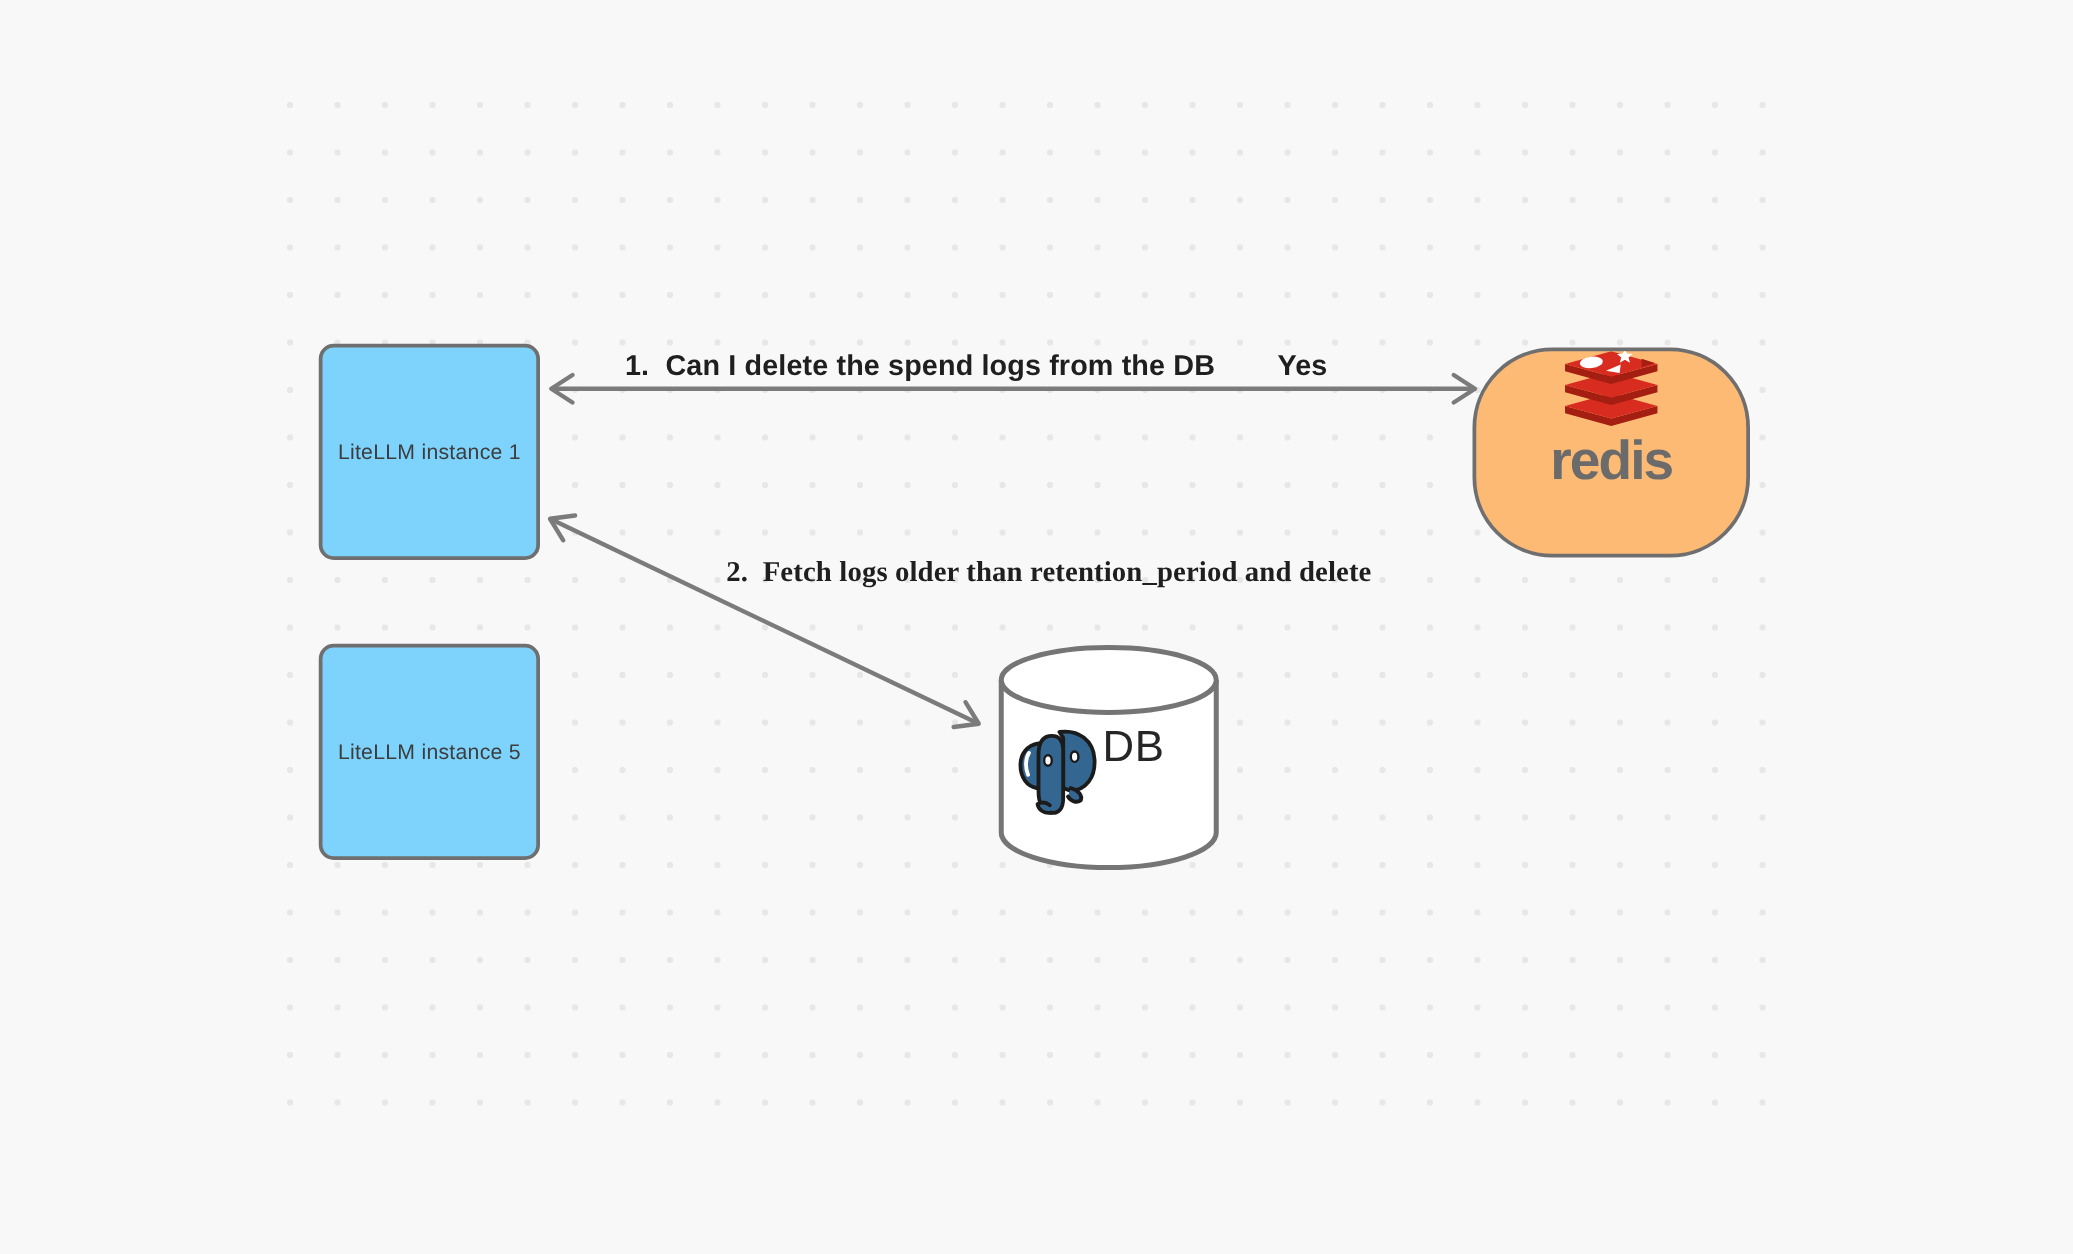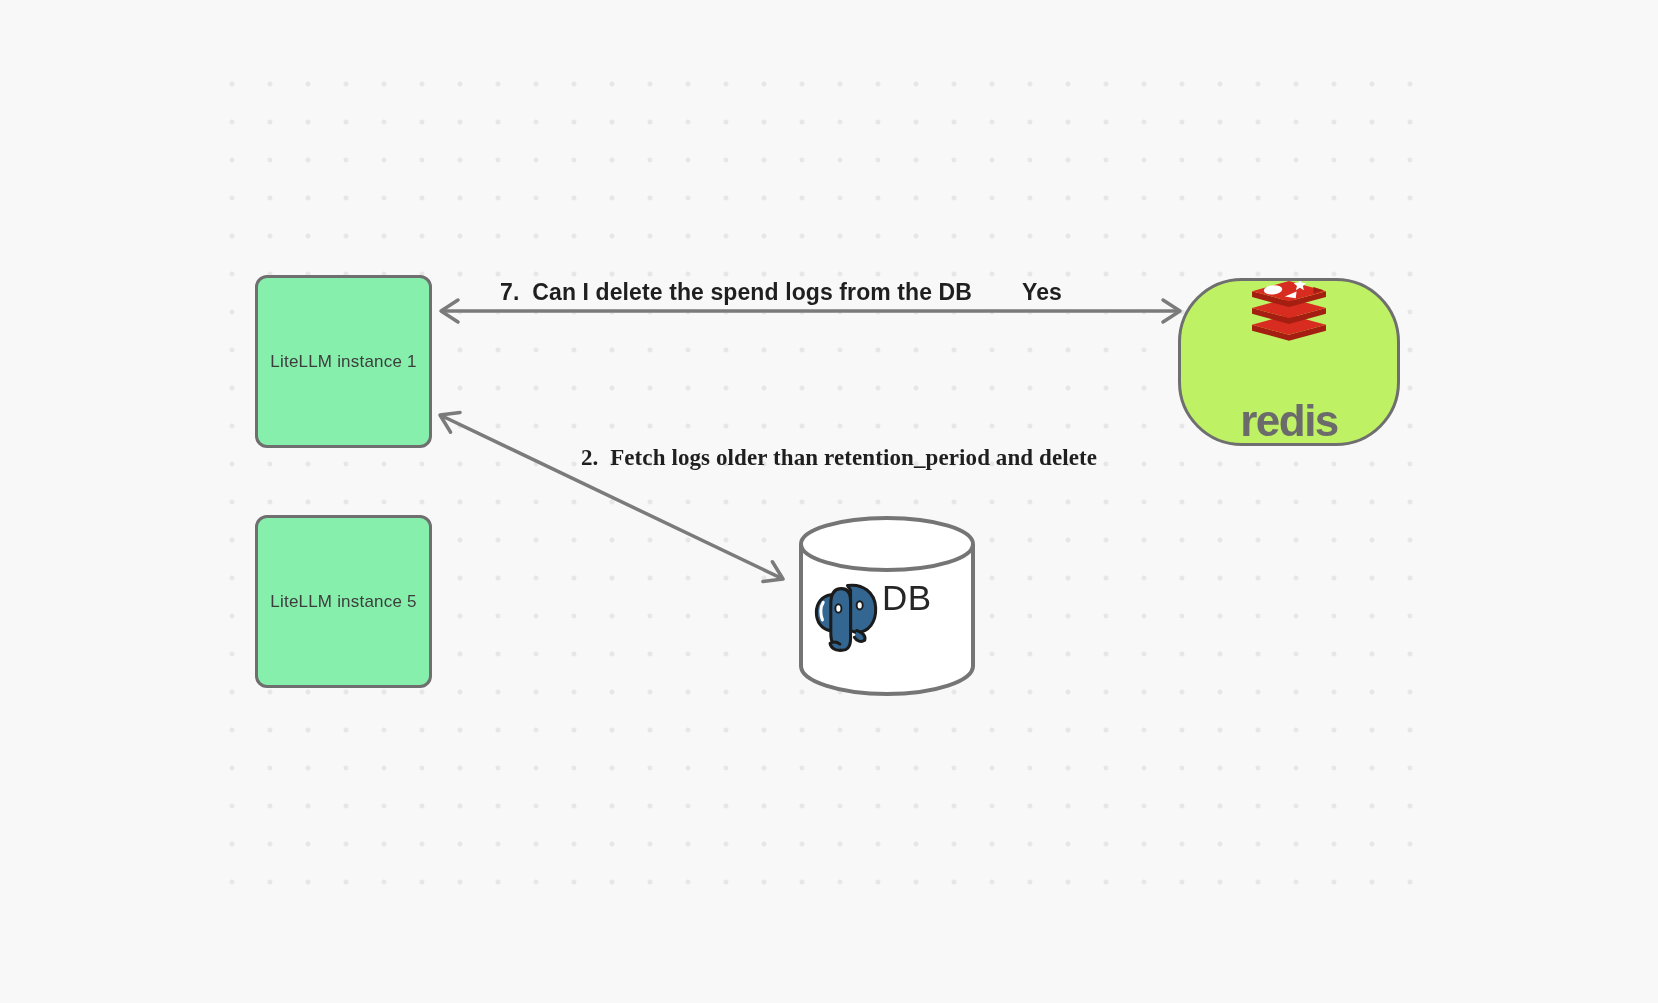--- a/index.html
+++ b/index.html
@@ -16,43 +16,43 @@
     left: 213px; top: 65px;
     width: 1210px; height: 838px;
     background-image: radial-gradient(circle, #e7e7e8 2.5px, rgba(0,0,0,0) 2.6px);
     background-size: 38px 38px;
   }
 
   .instance-box {
     position: absolute;
     left: 255px;
     width: 177px; height: 173px;
-    background: #86efac;
+    background: #7dd3fc;
     border: 3.5px solid #6f6f6f;
     border-radius: 12px;
     display: flex; align-items: center; justify-content: center;
   }
   .instance-box .label {
     font-size: 17px;
     color: #3d3d3d;
     letter-spacing: 0.2px;
   }
   #box1 { top: 275px; }
   #box2 { top: 515px; }
   #box3 { top: 757px; }
 
   .redis-node {
     position: absolute;
     left: 1178px; top: 278px;
     width: 222px; height: 168px;
-    background: #bef264;
+    background: #fdba74;
     border: 3.5px solid #6f6f6f;
     border-radius: 64px;
     display: flex; flex-direction: column;
-    align-items: center; justify-content: space-between;
+    align-items: center; justify-content: flex-start;
     gap: 2px;
   }
   .redis-wordmark {
     font-size: 44px;
     font-weight: 700;
     letter-spacing: -1.5px;
     color: #6b6b6b;
     line-height: 1;
   }
 
@@ -157,17 +157,17 @@
   <svg class="arrows" width="1658" height="1003" viewBox="0 0 1658 1003">
     <defs>
       <marker id="ah" markerUnits="userSpaceOnUse" markerWidth="44" markerHeight="30" refX="0" refY="0" orient="auto-start-reverse" style="overflow:visible">
         <path d="M-17,-11 L0,0 L-17,11" fill="none" stroke="#7b7b7b" stroke-width="3.5" stroke-linecap="round" stroke-linejoin="round"></path>
       </marker>
     </defs>
     <line x1="441" y1="311" x2="1180" y2="311" stroke="#7b7b7b" stroke-width="3.5" marker-start="url(#ah)" marker-end="url(#ah)"></line>
     <line x1="440" y1="415" x2="783" y2="579" stroke="#7b7b7b" stroke-width="3.5" marker-start="url(#ah)" marker-end="url(#ah)"></line>
   </svg>
 
-  <div class="edge-label" id="edge1-label">7.  Can I delete the spend logs from the DB</div>
+  <div class="edge-label" id="edge1-label">1.  Can I delete the spend logs from the DB</div>
   <div class="edge-label" id="edge1-response">Yes</div>
   <div class="edge-label" id="edge2-label">2.  Fetch logs older than retention_period and delete</div>
 
 </div>
 
 </body></html>

